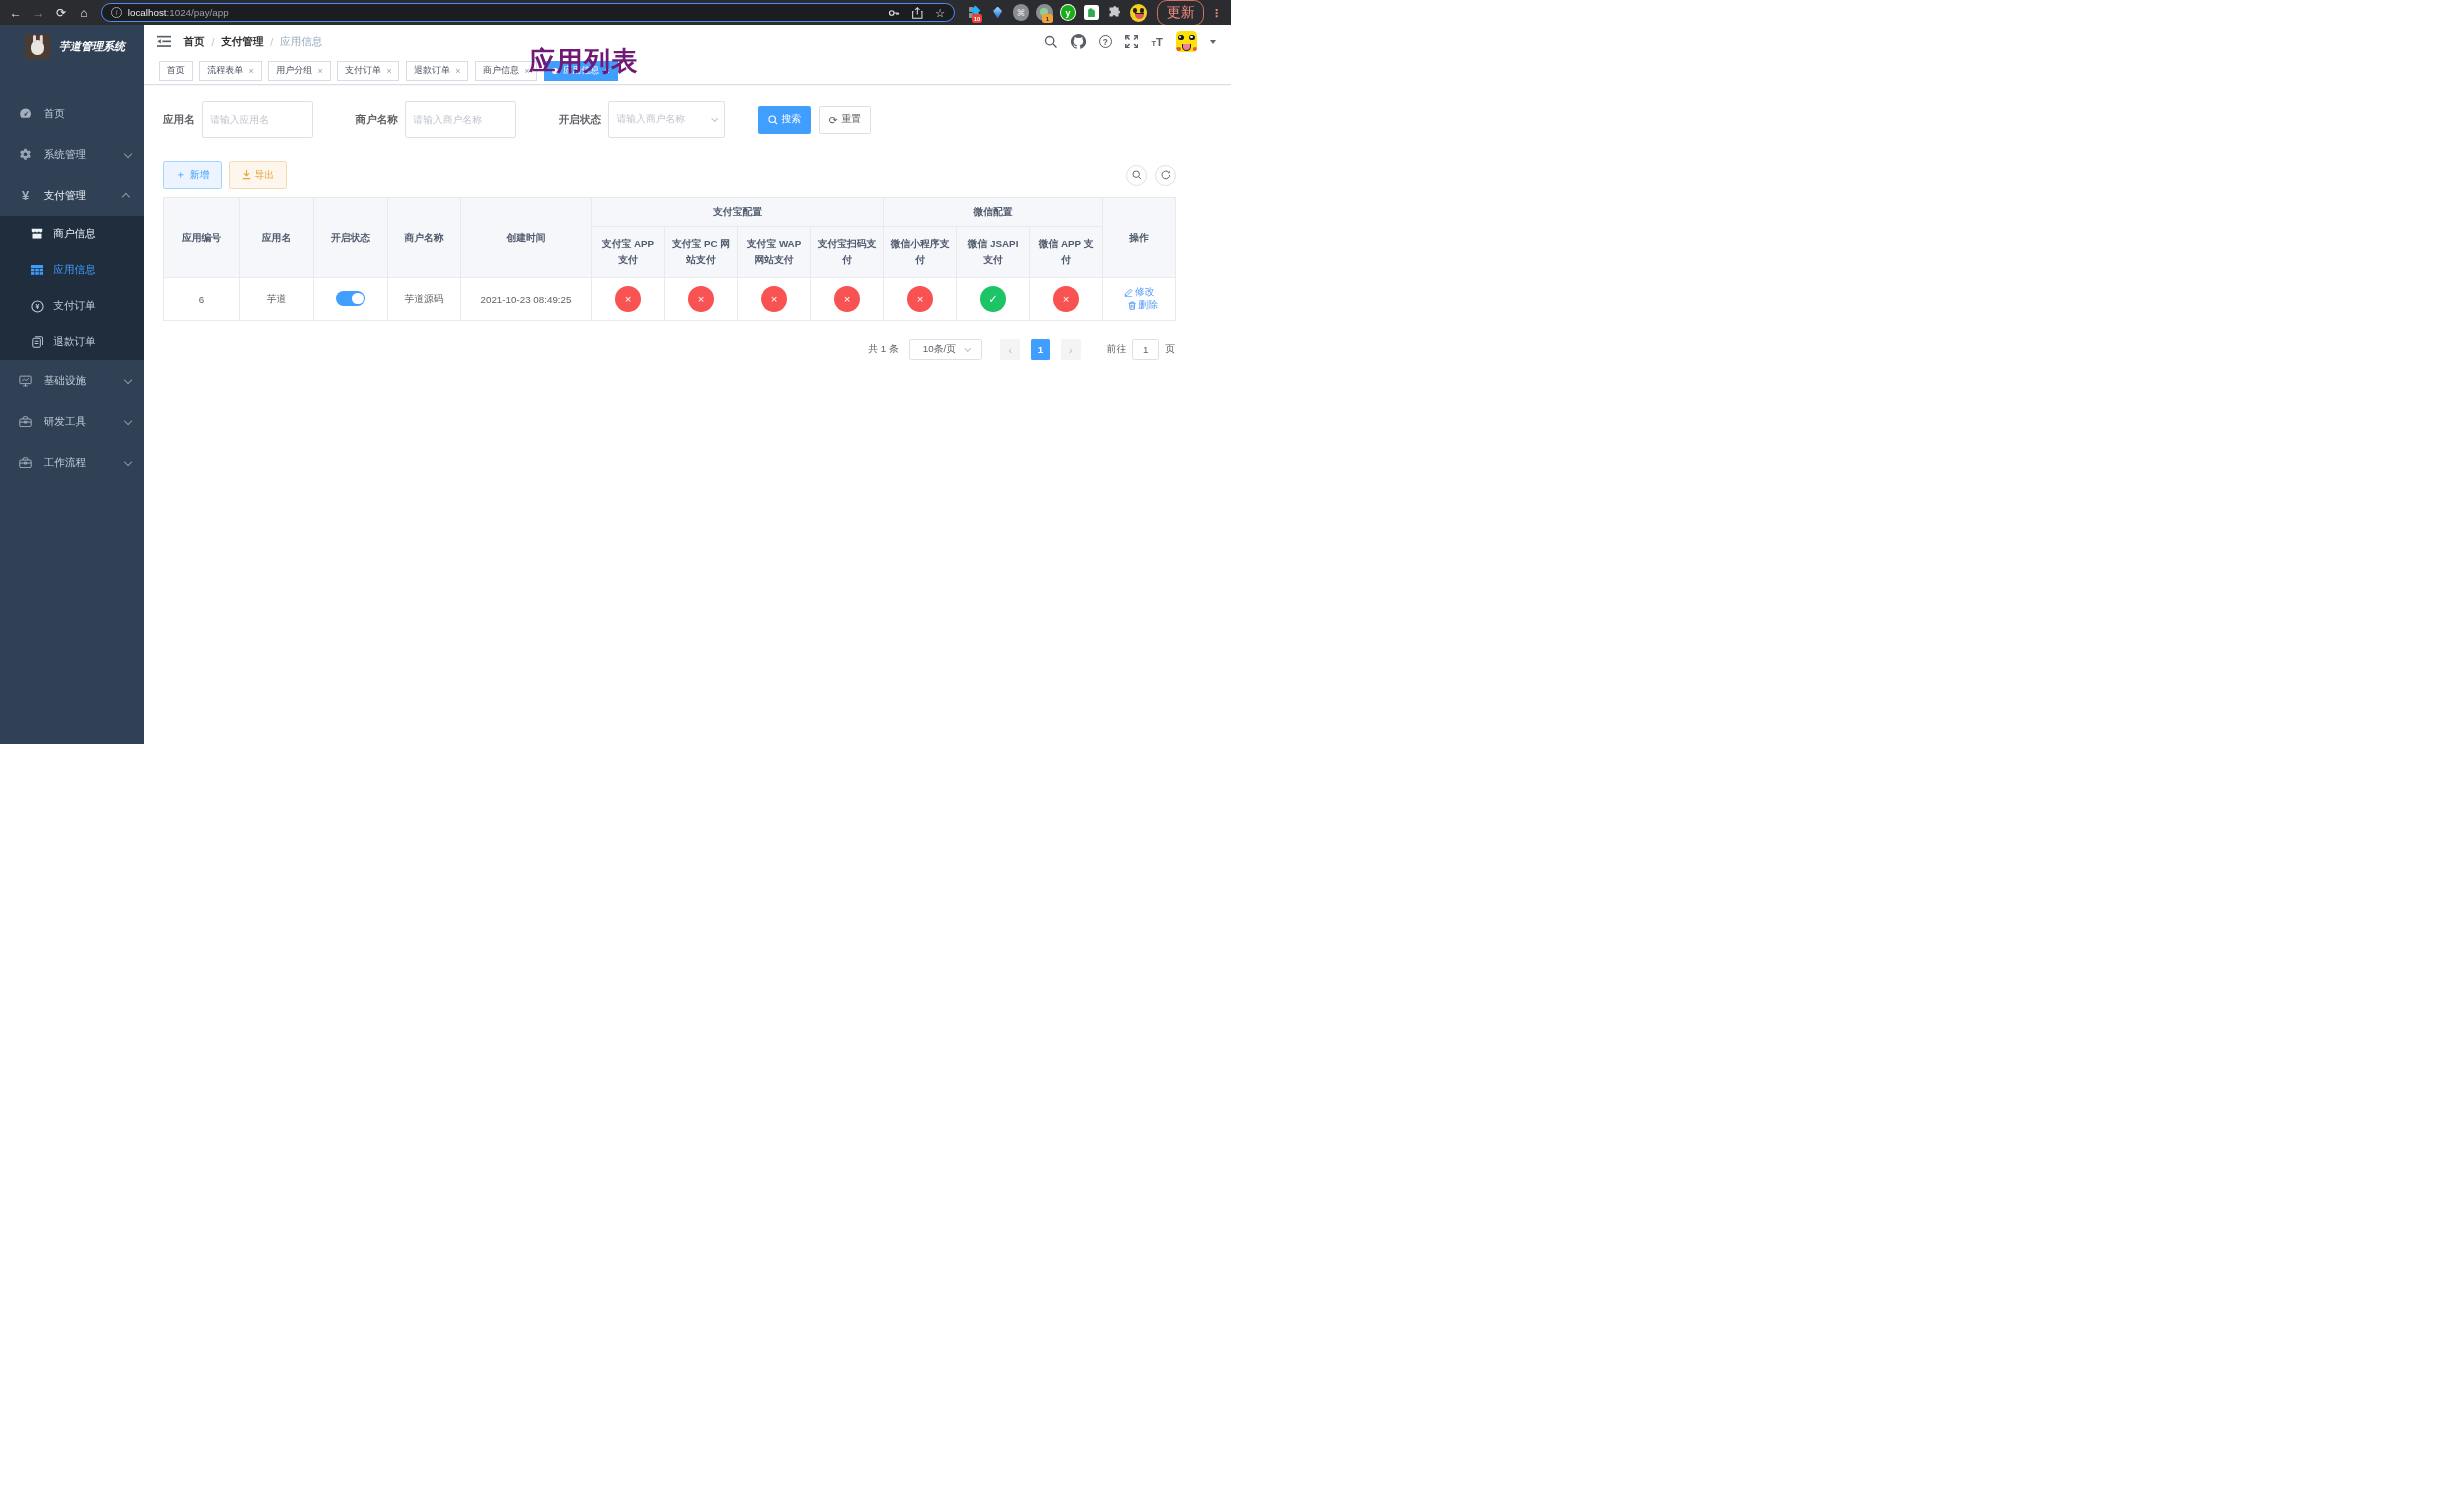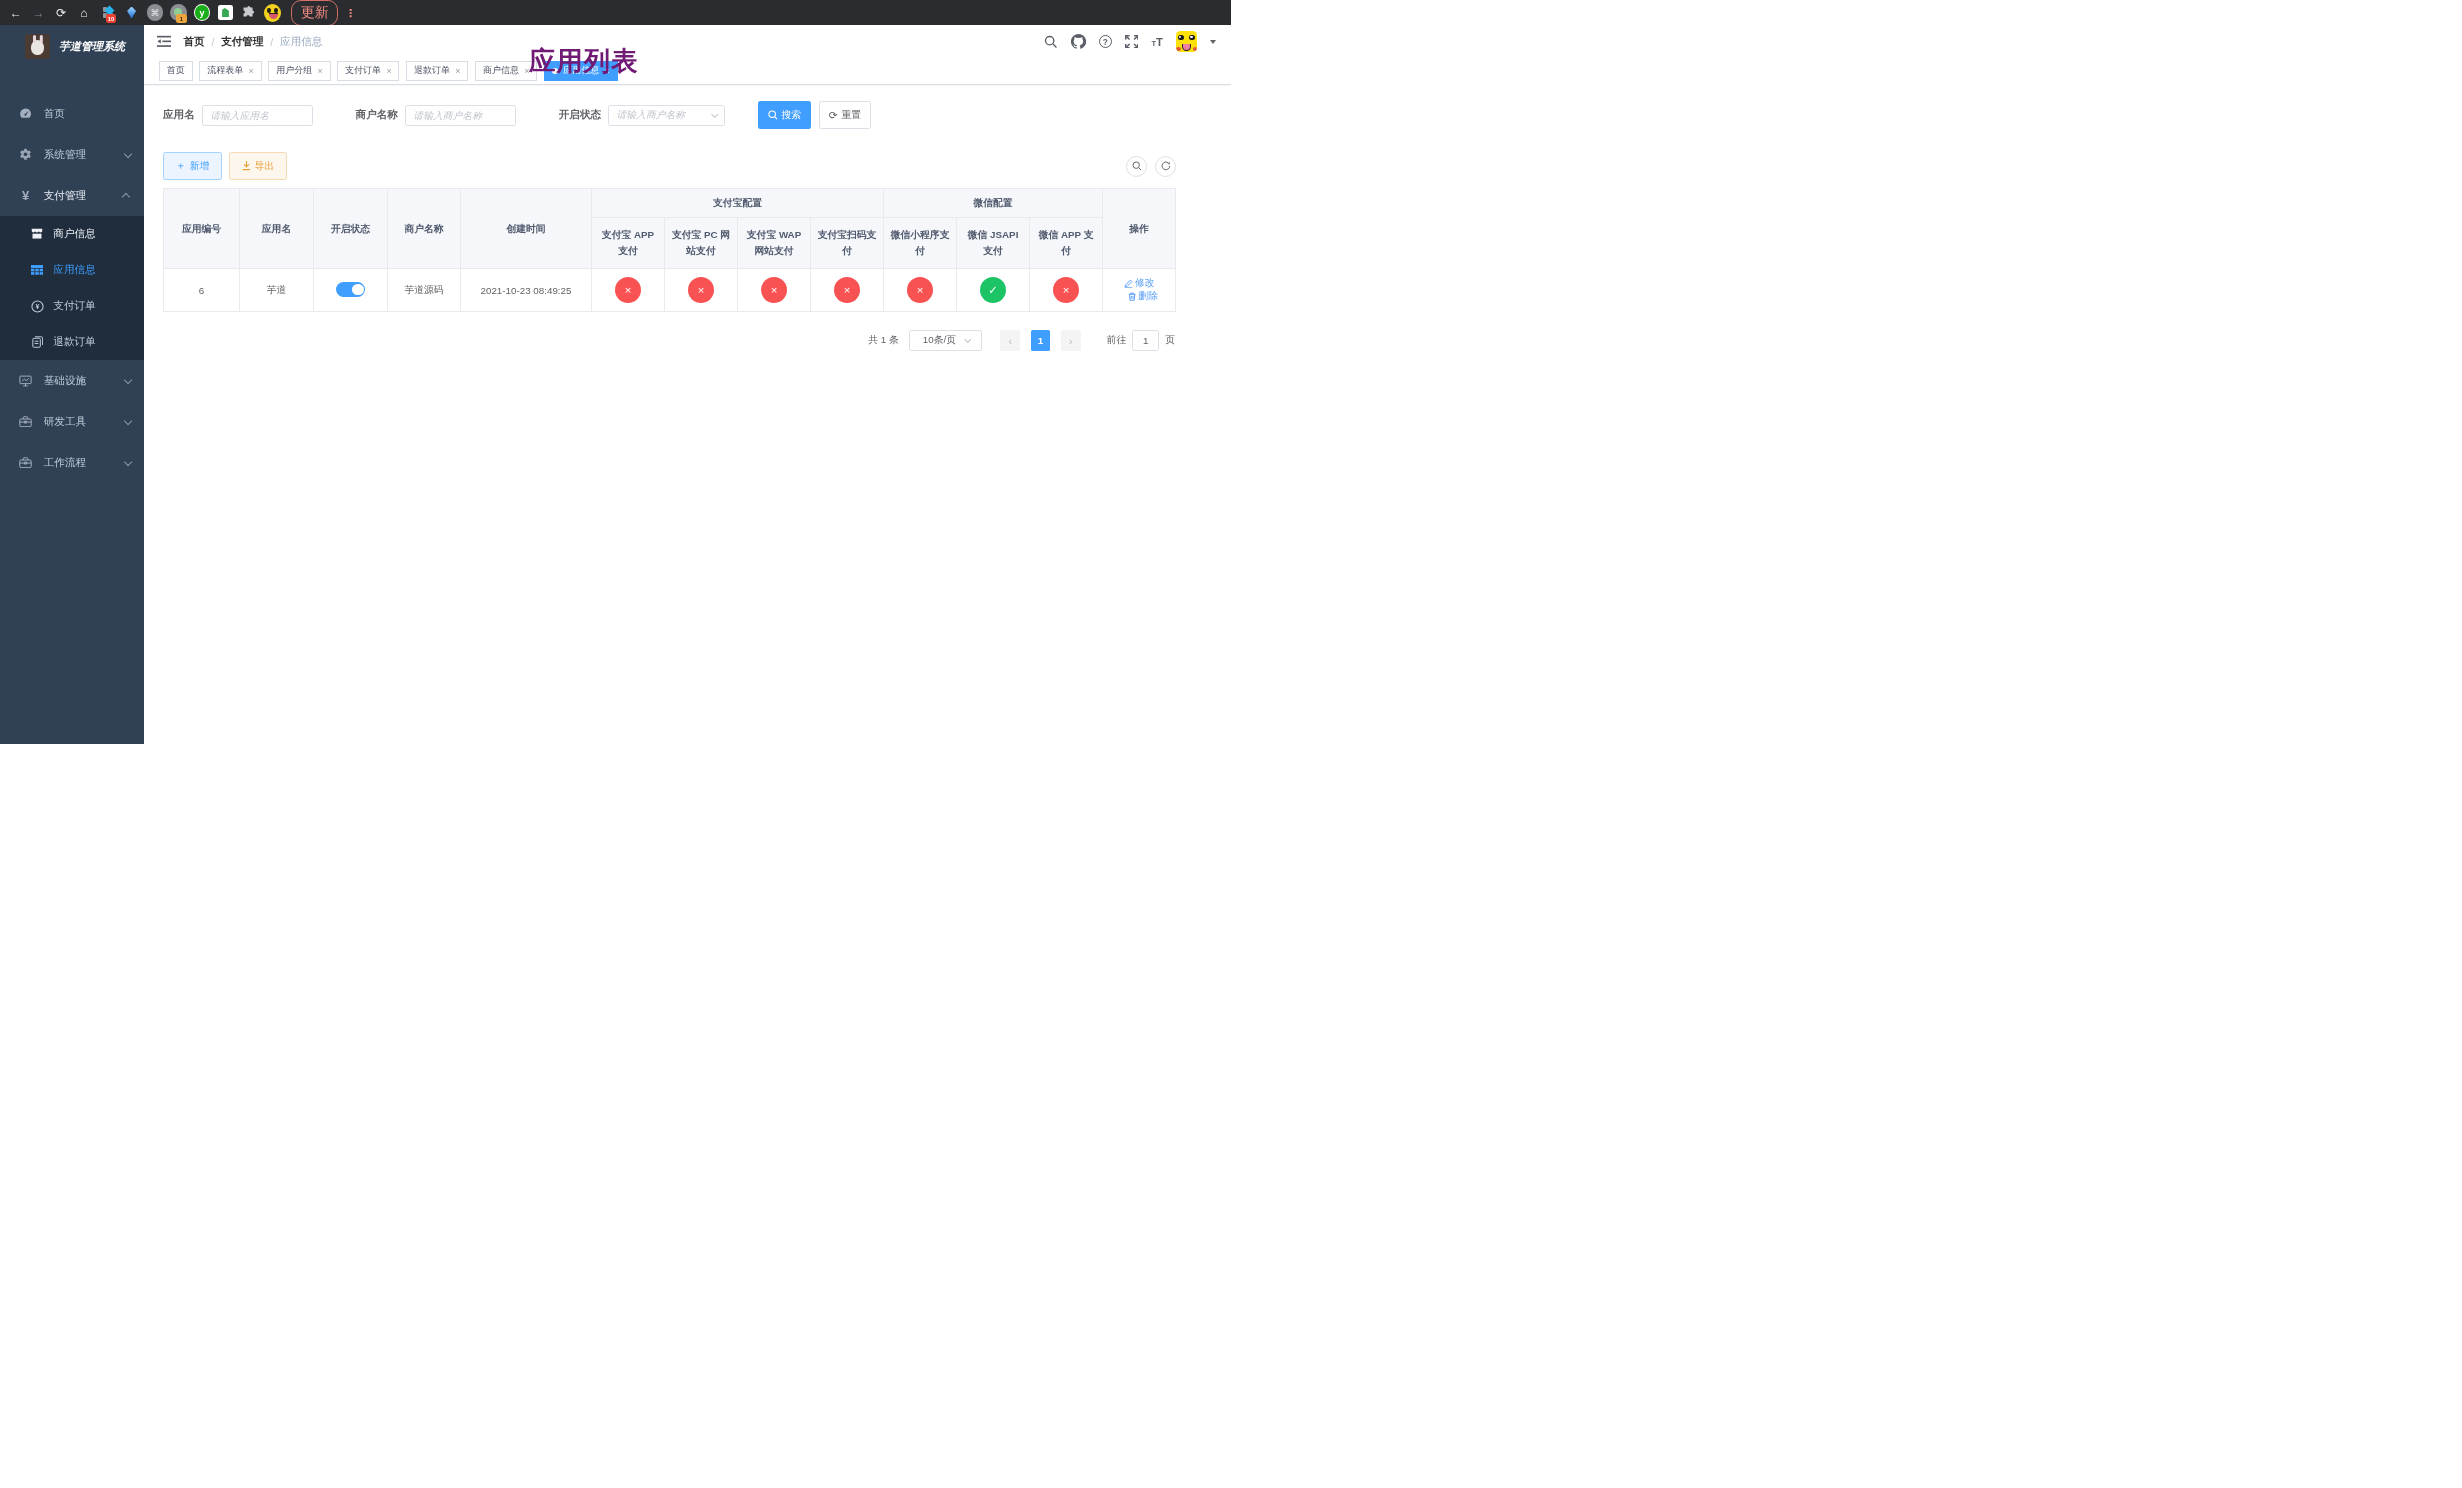--- a/index.html
+++ b/index.html
@@ -101,22 +101,22 @@
     display:flex; align-items:center; padding:0 6.8px; gap:5.3px; cursor:pointer; white-space:nowrap; }
   .tag .x { font-size:9px; color:#9aa2ad; }
   .tag.active { background:#409eff; border-color:#409eff; color:#fff; }
   .tag.active .x { color:#fff; }
   .tag.active::before { content:""; width:6px; height:6px; border-radius:50%; background:#fff; }
 
   
   .content { padding:16.7px 0 0 19px; flex:1; }
   .filter-row { display:flex; align-items:center; margin-bottom:23px; }
   .f-label { font-size:10.6px; font-weight:bold; color:#606266; margin-right:6.8px; white-space:nowrap; }
-  .f-input, .f-select { height:21px; width:111px; border:0.8px solid #dcdfe6; border-radius:2.3px;
-    font-size:9.8px; color:#606266; padding:0 7.6px; background:#fff; font-family:inherit;font-style:italic; }
+  .f-input, .f-select { height:37px; width:111px; border:0.8px solid #dcdfe6; border-radius:2.3px;
+    font-size:9.8px; color:#606266; padding:0 7.6px; background:#fff; font-family:inherit; }
   .f-input::placeholder { color:#c0c4cc; }
   .f-select { width:117px; display:flex; align-items:center; justify-content:space-between; }
   .f-select .ph { color:#c0c4cc; }
   .sel-caret { width:5.3px; height:5.3px; border-right:1.1px solid #c0c4cc; border-bottom:1.1px solid #c0c4cc; transform:rotate(45deg) translateY(-1.5px); }
   .gap56 { width:43px; flex:0 0 auto; }
   .gap44 { width:33px; flex:0 0 auto; }
   .btn { height:28px; border-radius:2.3px; font-size:9.8px; display:inline-flex; align-items:center;
     justify-content:center; gap:3.8px; padding:0 9px; cursor:pointer; border:0.8px solid transparent; white-space:nowrap; font-family:inherit; }
   .btn-primary { background:#409eff; color:#fff; }
   .btn-default { background:#fff; border-color:#dcdfe6; color:#606266; margin-left:7.6px; }
@@ -159,20 +159,35 @@
   svg { flex:0 0 auto; }
 </style>
 </head>
 <body>
 
 <div class="browser-bar">
   <div class="nav-btn">←</div>
   <div class="nav-btn dim">→</div>
   <div class="nav-btn">⟳</div>
   <div class="nav-btn">⌂</div>
+  <div class="url-pill">
+    <span class="info-i">i</span>
+    <span class="url-text"><span>localhost</span><span class="path">:1024/pay/app</span></span>
+    <span class="pill-icons">
+      <svg width="12" height="12" viewBox="0 0 16 16">
+          <circle cx="5" cy="8" r="3" fill="none" stroke="currentColor" stroke-width="1.6"></circle>
+          <path d="M8 8h6M12 8v2.6M14 8v2" stroke="currentColor" stroke-width="1.6" fill="none"></path>
+        </svg>
+      <svg width="10.6" height="12" viewBox="0 0 14 16">
+          <path d="M2 6h-1.2v9h12.4V6H12" stroke="currentColor" stroke-width="1.4" fill="none"></path>
+          <path d="M7 1v9M4 4l3-3 3 3" stroke="currentColor" stroke-width="1.4" fill="none"></path>
+        </svg>
+      <span style="font-size:11.4px;">☆</span>
+    </span>
+  </div>
   <div class="ext-area">
     <div class="ext">
       <span class="sq3">
           <i></i>
           <i></i>
           <i></i>
           <span class="diamond"></span>
         </span>
       <span class="badge red">10</span>
     </div>

